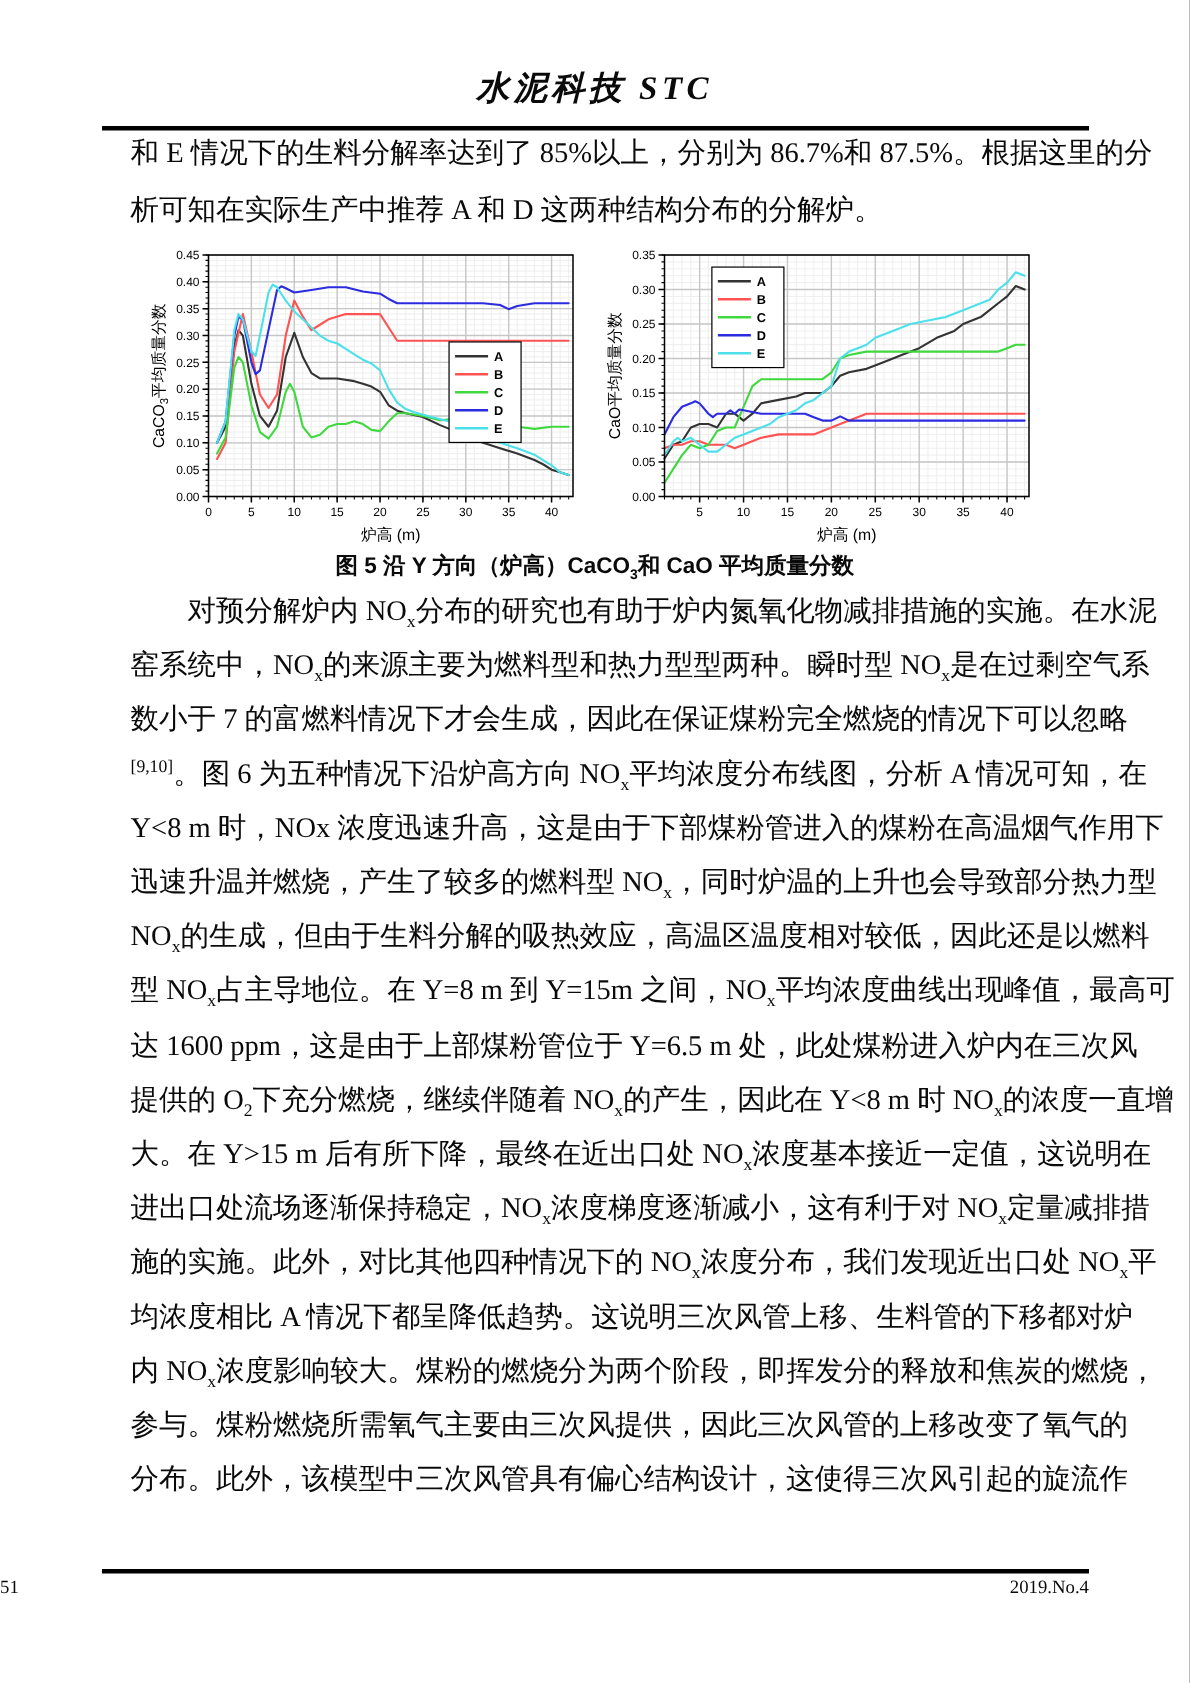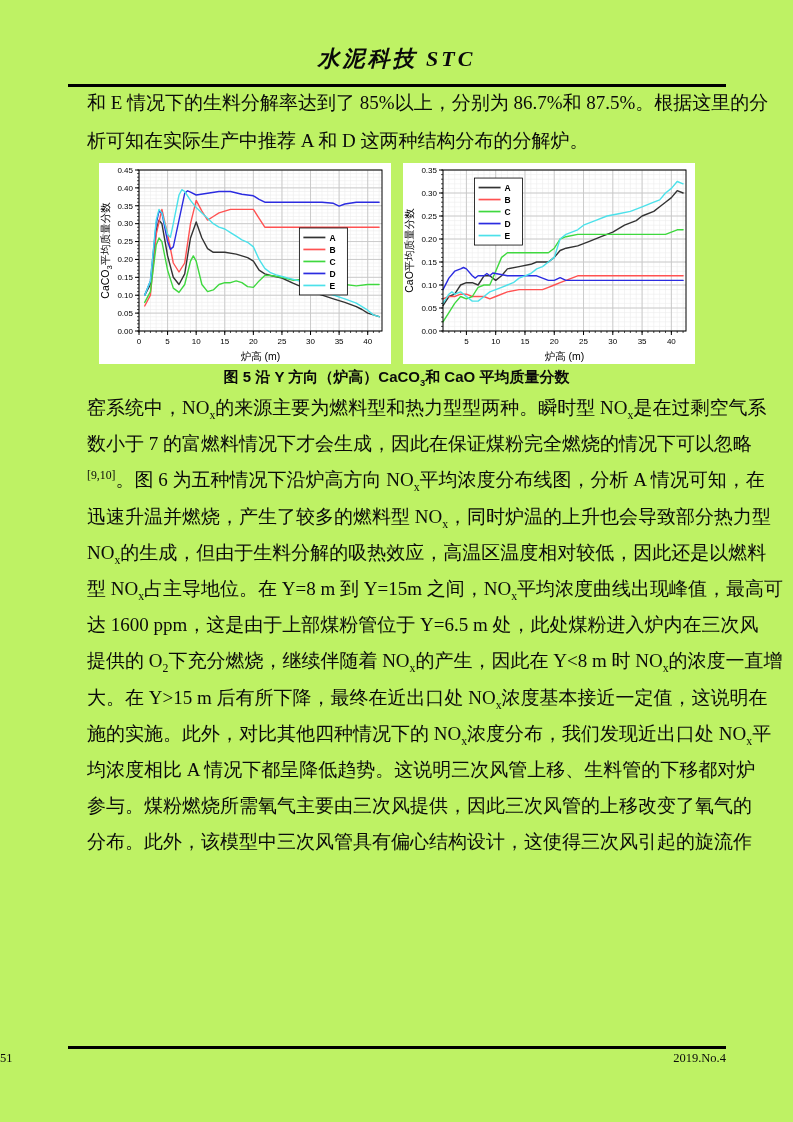--- a/index.html
+++ b/index.html
@@ -1,17 +1,17 @@
 <!DOCTYPE html>
 <html><head>
 <meta charset="utf-8">
 <style>
   html,body{margin:0;padding:0;background:#888;}
   .page{
-    position:relative;width:793px;height:1122px;margin:0 auto;background:#bef264;
+    position:relative;width:793px;height:1122px;margin:0 auto;background:#ffffff;
     font-family:"Liberation Serif","DejaVu Serif",serif;color:#0a0a0a;overflow:hidden;
   }
   .header-title{
     position:absolute;top:44px;left:0;width:100%;text-align:center;
     font-size:22px;font-weight:bold;font-style:italic;letter-spacing:3px;
   }
   .rule{position:absolute;left:68px;width:658px;background:#000;}
   .header-rule{top:84px;height:2.5px;}
   .footer-rule{top:1046px;height:2.5px;}
   .para{position:absolute;left:68px;width:658px;font-size:19px;margin-left:19px;}
@@ -528,31 +528,35 @@
         <line x1="75.59" y1="60.55" x2="97.59" y2="60.55" stroke="#2b2be0" stroke-width="1.7"></line>
         <text x="101.59" y="63.75" font-size="8.5" font-weight="bold">D</text>
         <line x1="75.59" y1="72.55" x2="97.59" y2="72.55" stroke="#4ce1ea" stroke-width="1.7"></line>
         <text x="101.59" y="75.75" font-size="8.5" font-weight="bold">E</text>
       </svg>
   </div>
 
   <div class="caption">图 5 沿 Y 方向（炉高）CaCO<sub>3</sub>和 CaO 平均质量分数</div>
 
   <div class="para para2">
+      <div class="line">　　对预分解炉内 NO<sub>x</sub>分布的研究也有助于炉内氮氧化物减排措施的实施。在水泥</div>
       <div class="line">窑系统中，NO<sub>x</sub>的来源主要为燃料型和热力型型两种。瞬时型 NO<sub>x</sub>是在过剩空气系</div>
       <div class="line">数小于 7 的富燃料情况下才会生成，因此在保证煤粉完全燃烧的情况下可以忽略</div>
       <div class="line"><sup>[9,10]</sup>。图 6 为五种情况下沿炉高方向 NO<sub>x</sub>平均浓度分布线图，分析 A 情况可知，在</div>
+      <div class="line">Y&lt;8 m 时，NOx 浓度迅速升高，这是由于下部煤粉管进入的煤粉在高温烟气作用下</div>
       <div class="line">迅速升温并燃烧，产生了较多的燃料型 NO<sub>x</sub>，同时炉温的上升也会导致部分热力型</div>
       <div class="line">NO<sub>x</sub>的生成，但由于生料分解的吸热效应，高温区温度相对较低，因此还是以燃料</div>
       <div class="line">型 NO<sub>x</sub>占主导地位。在 Y=8 m 到 Y=15m 之间，NO<sub>x</sub>平均浓度曲线出现峰值，最高可</div>
       <div class="line">达 1600 ppm，这是由于上部煤粉管位于 Y=6.5 m 处，此处煤粉进入炉内在三次风</div>
       <div class="line">提供的 O<sub>2</sub>下充分燃烧，继续伴随着 NO<sub>x</sub>的产生，因此在 Y&lt;8 m 时 NO<sub>x</sub>的浓度一直增</div>
       <div class="line">大。在 Y&gt;15 m 后有所下降，最终在近出口处 NO<sub>x</sub>浓度基本接近一定值，这说明在</div>
+      <div class="line">进出口处流场逐渐保持稳定，NO<sub>x</sub>浓度梯度逐渐减小，这有利于对 NO<sub>x</sub>定量减排措</div>
       <div class="line">施的实施。此外，对比其他四种情况下的 NO<sub>x</sub>浓度分布，我们发现近出口处 NO<sub>x</sub>平</div>
       <div class="line">均浓度相比 A 情况下都呈降低趋势。这说明三次风管上移、生料管的下移都对炉</div>
+      <div class="line">内 NO<sub>x</sub>浓度影响较大。煤粉的燃烧分为两个阶段，即挥发分的释放和焦炭的燃烧，</div>
       <div class="line">参与。煤粉燃烧所需氧气主要由三次风提供，因此三次风管的上移改变了氧气的</div>
       <div class="line">分布。此外，该模型中三次风管具有偏心结构设计，这使得三次风引起的旋流作</div>
     </div>
 
   <div class="rule footer-rule"></div>
   <div class="footer-page">51</div>
   <div class="footer-issue">2019.No.4</div>
 </div>
 
 </body></html>

